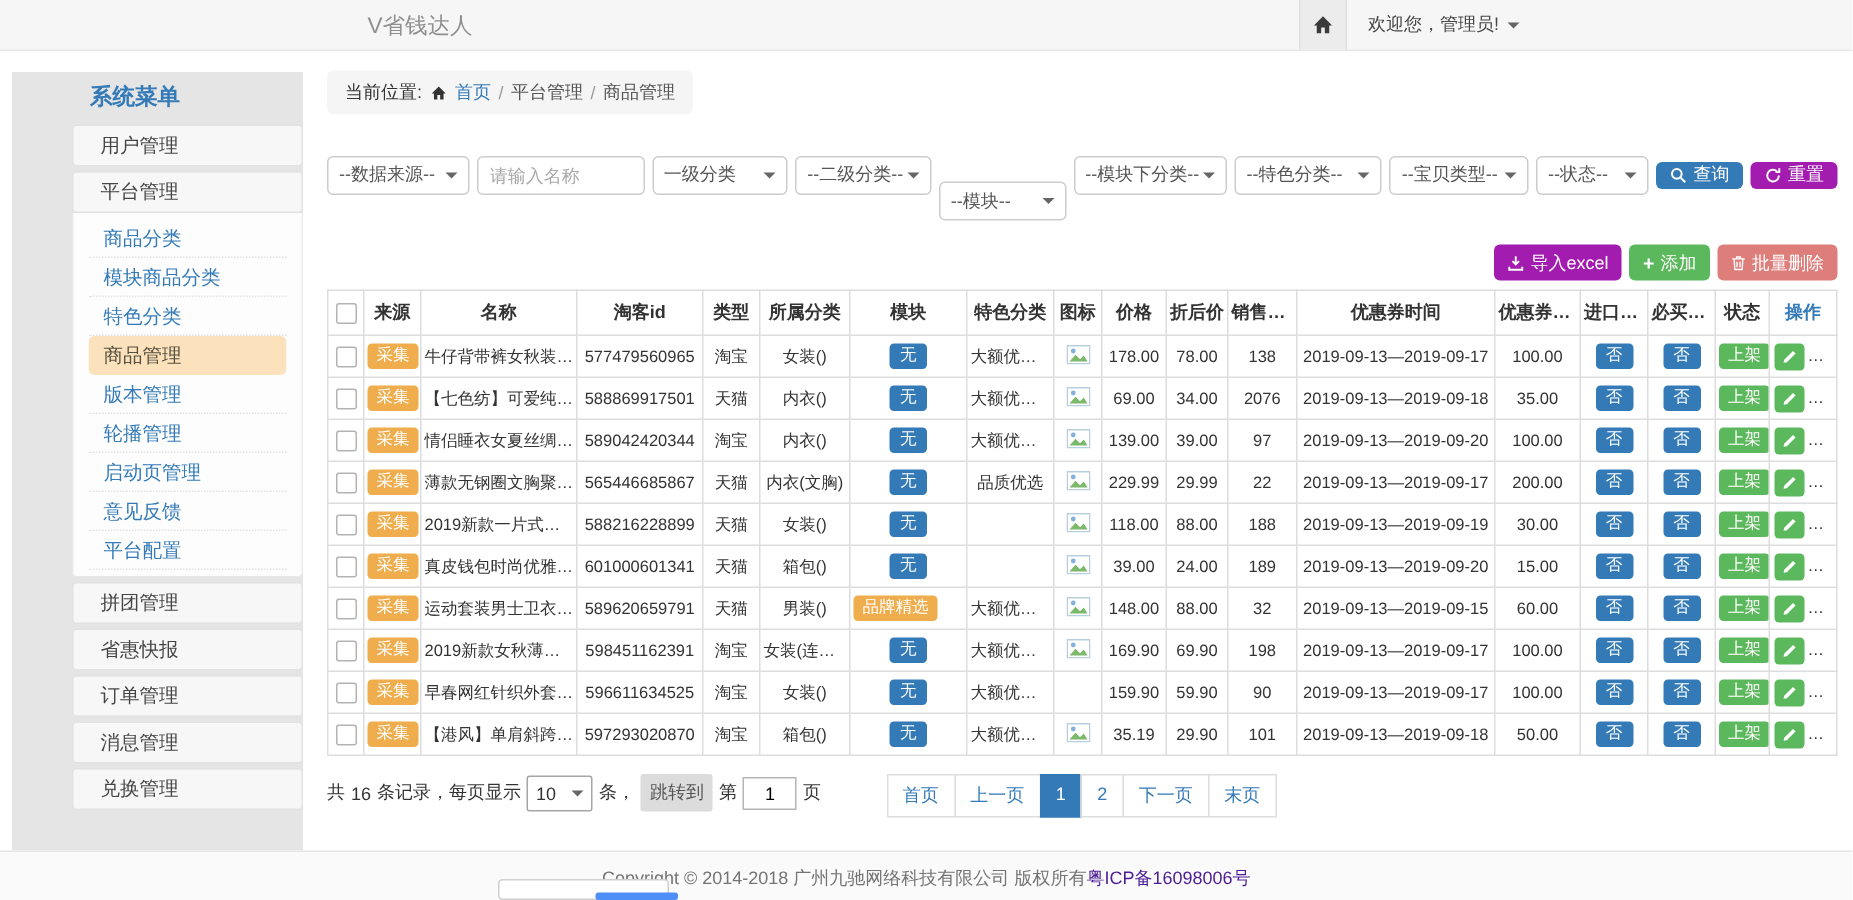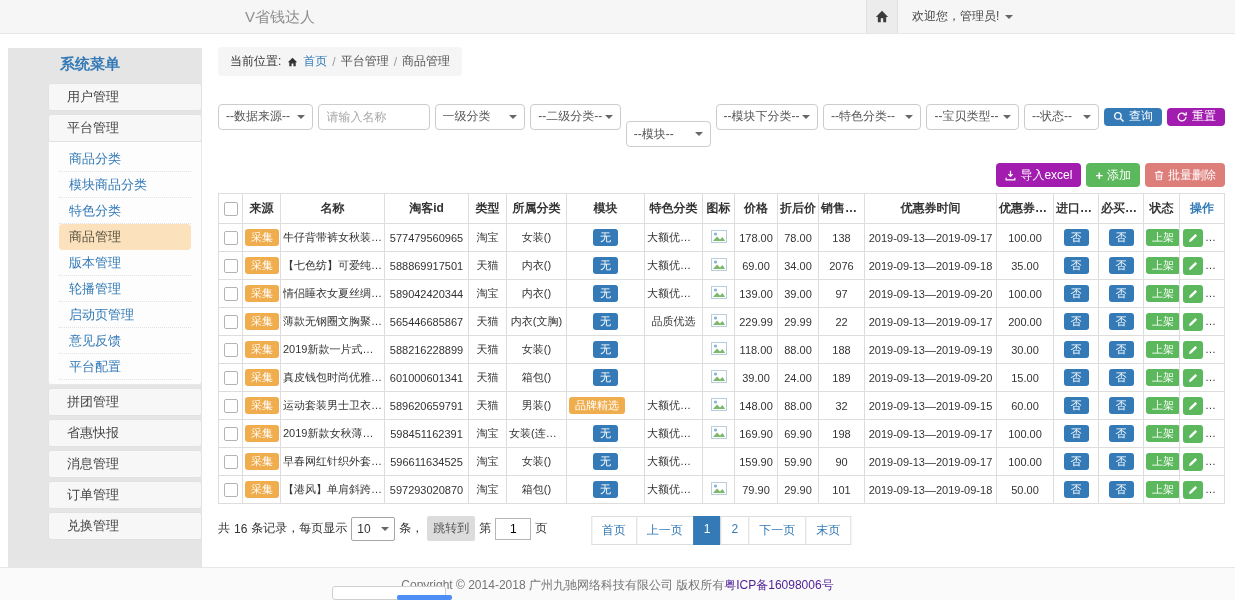--- a/index.html
+++ b/index.html
@@ -110,22 +110,22 @@
         <div class="side-subitem">特色分类</div>
         <div class="side-subitem active">商品管理</div>
         <div class="side-subitem">版本管理</div>
         <div class="side-subitem">轮播管理</div>
         <div class="side-subitem">启动页管理</div>
         <div class="side-subitem">意见反馈</div>
         <div class="side-subitem">平台配置</div>
       </div>
       <div class="side-section"><span>拼团管理</span></div>
       <div class="side-section"><span>省惠快报</span></div>
+      <div class="side-section"><span>订单管理</span></div>
       <div class="side-section"><span>消息管理</span></div>
-      <div class="side-section"><span>订单管理</span></div>
       <div class="side-section"><span>兑换管理</span></div>
     </div>
 </div>
 
 <div class="content">
 
   <div>
     <div class="breadcrumb">
       <span>当前位置:</span>
       <span style="display:inline-flex;margin-left:1px;">
@@ -610,21 +610,21 @@
             <td>箱包()</td>
             <td><span class="badge badge-blue">无</span></td>
             <td>大额优惠券</td>
             <td><span style="display: inline-flex;">
                 <svg width="16" height="13" viewBox="0 0 16 13">
                   <rect x="0.5" y="0.5" width="15" height="12" fill="#fff" stroke="#b9cedd"></rect>
                   <circle cx="4.5" cy="4" r="1.6" fill="#85b2dd"></circle>
                   <path d="M2 11 L6 6.5 9 9.5 11.5 7 14 11 Z" fill="#7cb96d"></path>
                 </svg>
               </span></td>
-            <td>79.90</td>
+            <td>35.19</td>
             <td>29.90</td>
             <td>101</td>
             <td>2019-09-13—2019-09-18</td>
             <td>50.00</td>
             <td><span class="badge badge-blue">否</span></td>
             <td><span class="badge badge-blue">否</span></td>
             <td><span class="badge badge-green">上架</span></td>
             <td><button class="op-btn op-edit">
                 <span style="display:inline-flex">
                   <svg width="11" height="11" viewBox="0 0 12 12">

